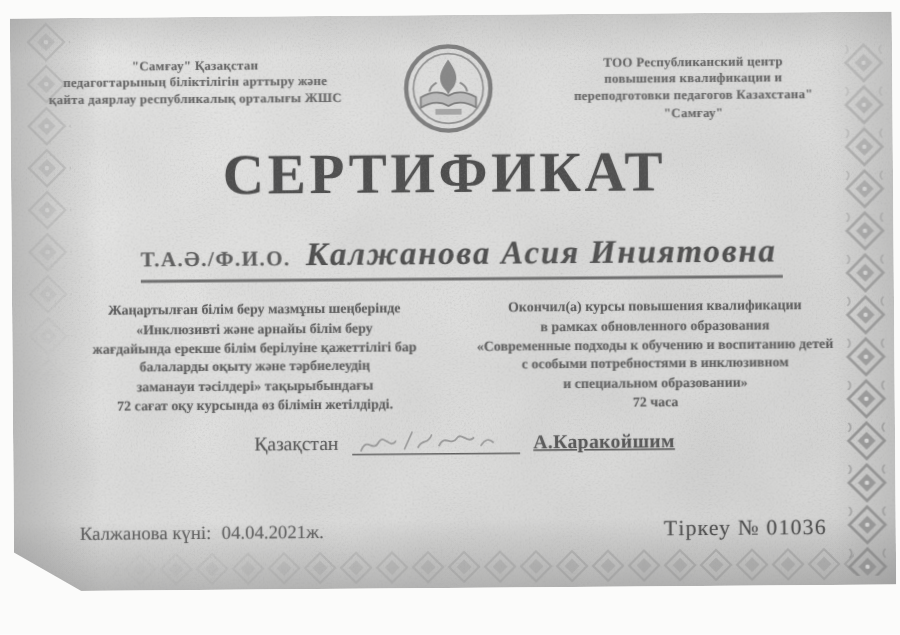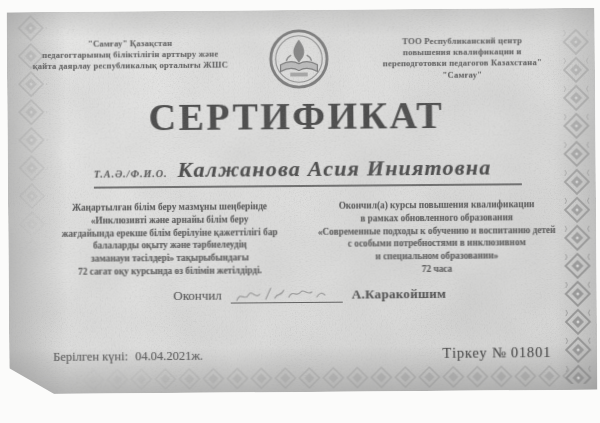--- a/index.html
+++ b/index.html
@@ -33,29 +33,29 @@
     mask-image:linear-gradient(90deg,transparent 0%,rgba(0,0,0,.6) 30%,#000 80%);}
   .header{position:absolute;top:18px;left:0;right:14px;display:flex;justify-content:center;align-items:flex-start;gap:14px;}
   .org{font-size:8.6px;font-weight:bold;line-height:1.3;text-align:center;color:#666;letter-spacing:.2px;}
   .org.left{width:262px;padding-top:9px;}
   .org.right{width:252px;padding-top:9px;}
   .logo{width:62px;height:62px;flex:0 0 auto;}
   .title{position:absolute;top:84px;left:0;right:10px;text-align:center;
     font-size:38px;font-weight:bold;letter-spacing:2.5px;color:#4c4c4c;}
   .name-row{position:absolute;top:146px;left:86px;width:428px;display:flex;align-items:baseline;gap:10px;
     border-bottom:2px solid #6f6f6f;padding-bottom:3px;}
-  .fio-label{font-size:10px;font-style:italic;font-weight:bold;letter-spacing:1px;color:#5d5d5d;white-space:nowrap;}
+  .fio-label{font-size:14px;font-weight:bold;letter-spacing:1px;color:#5d5d5d;white-space:nowrap;}
   .recipient-name{font-size:22px;font-weight:bold;font-style:italic;letter-spacing:1.2px;color:#4e4e4e;white-space:nowrap;}
   .columns{position:absolute;top:190px;left:32px;right:30px;display:flex;gap:8px;}
   .col{flex:1;text-align:center;font-size:9.3px;font-weight:bold;line-height:1.38;color:#5e5e5e;}
   .director-row{position:absolute;top:272px;left:0;right:0;display:flex;justify-content:center;align-items:flex-end;gap:9px;margin-left:14px;
     font-size:13px;color:#565656;}
   .sig-line{position:relative;width:112px;height:20px;border-bottom:1.5px solid #5f5f5f;}
   .sig-line svg{position:absolute;left:2px;bottom:-3px;}
-  .director-name{font-weight:bold;letter-spacing:.3px;}
+  .director-name{font-weight:bold;letter-spacing:.3px;text-decoration:underline;}
   .footer{position:absolute;top:336px;left:44px;right:46px;display:flex;justify-content:space-between;align-items:baseline;
     font-size:12.5px;color:#606060;}
   .issued{display:flex;gap:7px;}
   .reg-number{font-size:14.5px;letter-spacing:.8px;color:#4b4b4b;}
   [data-interactable]{user-select:none;}
 </style>
 </head>
 <body>
 
 <div class="scan" data-interactable="false">
@@ -136,35 +136,35 @@
         <div data-interactable="false">Окончил(а) курсы повышения квалификации</div>
         <div data-interactable="false">в рамках обновленного образования</div>
         <div data-interactable="false">«Современные подходы к обучению и воспитанию детей</div>
         <div data-interactable="false">с особыми потребностями в инклюзивном</div>
         <div data-interactable="false">и специальном образовании»</div>
         <div data-interactable="false">72 часа</div>
       </div>
     </div>
 
     <div class="director-row" data-interactable="false">
-      <span data-interactable="false">Окончил</span>
+      <span data-interactable="false">Қазақстан</span>
       <span class="sig-line" data-interactable="false">
         <svg width="106" height="20" viewBox="0 0 106 20">
           <path d="M4 15 C8 5 12 17 16 9 C19 4 23 14 27 9 M33 14 L38 3 M42 13 C45 7 48 12 51 5 M56 12 C60 4 64 13 68 7 C71 3 75 11 79 7 M84 12 q4 -6 8 -2" fill="none" stroke="#9b9b9b" stroke-width="1.2" stroke-linecap="round"></path>
         </svg>
       </span>
       <span class="director-name" data-interactable="false">А.Каракойшим</span>
     </div>
 
     <div class="footer" data-interactable="false">
       <span class="issued" data-interactable="false">
-        <span data-interactable="false">Берілген күні:</span>
+        <span data-interactable="false">Калжанова күні:</span>
         <span data-interactable="false">04.04.2021ж.</span>
       </span>
-      <span class="reg-number" data-interactable="false">Тіркеу № 01801</span>
+      <span class="reg-number" data-interactable="false">Тіркеу № 01036</span>
     </div>
 
     <svg class="grain" data-interactable="false" width="588" height="382">
       <filter id="noiseF">
         <feTurbulence type="fractalNoise" baseFrequency="0.8" numOctaves="3" seed="7" stitchTiles="stitch"></feTurbulence>
         <feColorMatrix type="matrix" values="0 0 0 0 0.32  0 0 0 0 0.32  0 0 0 0 0.32  0.55 0.55 0.55 0 -0.78"></feColorMatrix>
       </filter>
       <filter id="blotchF">
         <feTurbulence type="fractalNoise" baseFrequency="0.018" numOctaves="2" seed="11"></feTurbulence>
         <feColorMatrix type="matrix" values="0 0 0 0 0.30  0 0 0 0 0.30  0 0 0 0 0.30  0.4 0.4 0.4 0 -0.45"></feColorMatrix>

